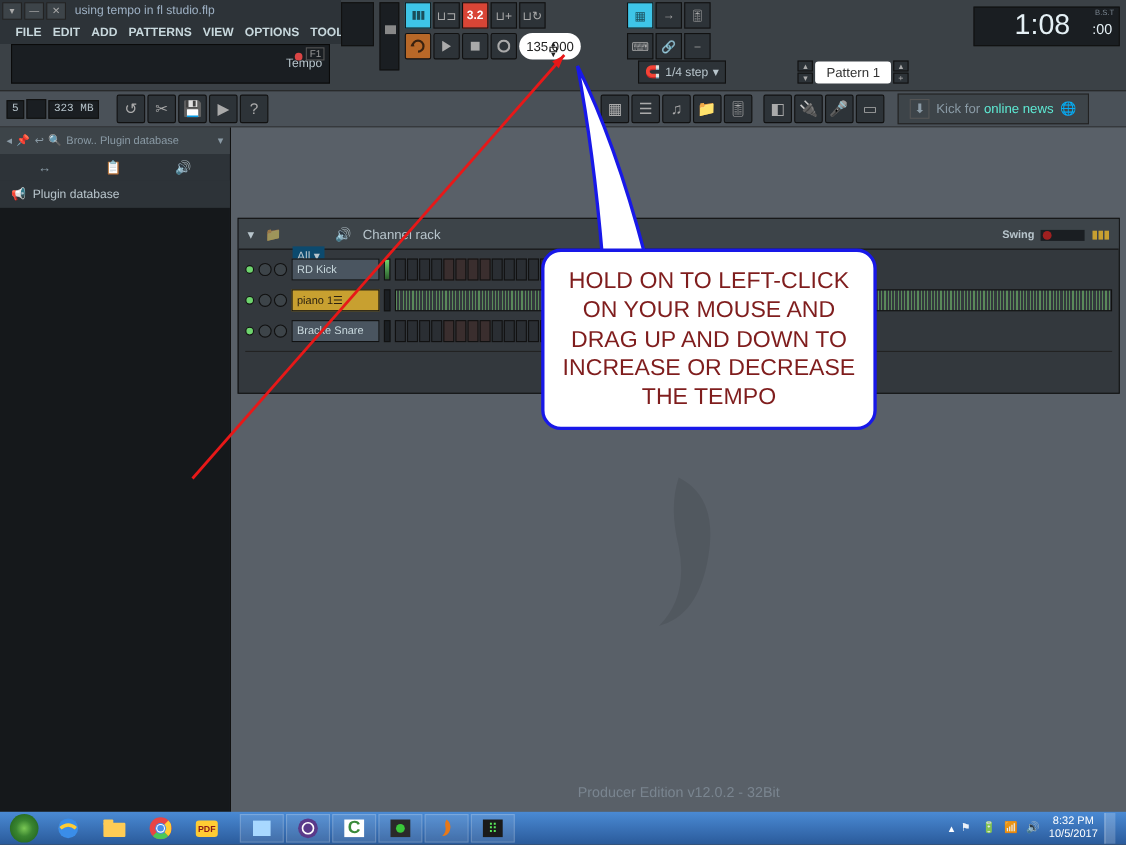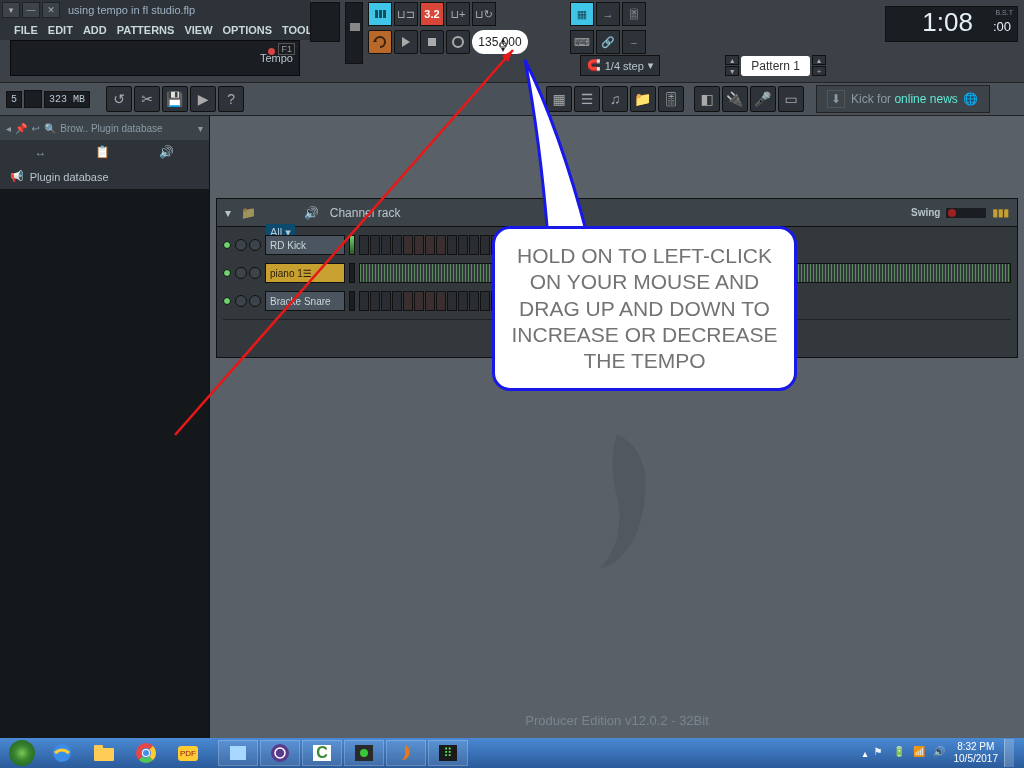--- a/index.html
+++ b/index.html
@@ -93,21 +93,21 @@
 .step.group2 { background: #3a2e2e; }
 .ch-pattern { flex: 1; height: 20px; background: linear-gradient(90deg, #3a5a3a 0%, #3a5a3a 100%); border: 1px solid #111; background-image: repeating-linear-gradient(90deg, #5a8a5a 0 1px, transparent 1px 3px); }
 .cr-add { height: 22px; display: flex; align-items: center; justify-content: center; color: #8a9aa5; margin-top: 6px; border-top: 1px solid #222; cursor: pointer; }
 
 
 .fl-logo { position: absolute; top: 290px; left: 50%; transform: translateX(-50%); width: 180px; height: 200px; opacity: 0.08; }
 .version-text { position: absolute; bottom: 10px; left: 50%; transform: translateX(-50%); color: #7a8590; font-size: 13px; }
 
 
 .callout { position: absolute; top: 226px; left: 492px; width: 305px; background: #fff; border: 3px solid #1818e8; border-radius: 18px; padding: 14px 10px; z-index: 100; }
-.callout-text { color: #737373; font-family: Arial; font-size: 21px; font-weight: normal; text-align: center; line-height: 1.25; }
+.callout-text { color: #7f1d1d; font-family: Arial; font-size: 21px; font-weight: normal; text-align: center; line-height: 1.25; }
 
 
 .arrow { position: absolute; z-index: 99; pointer-events: none; }
 
 
 .taskbar { position: absolute; bottom: 0; left: 0; right: 0; height: 30px; background: linear-gradient(#4a8ad4, #2a5a9a); display: flex; align-items: center; padding: 0 4px; gap: 2px; }
 .start-btn { width: 36px; height: 28px; display: flex; align-items: center; justify-content: center; }
 .start-orb { width: 26px; height: 26px; background: radial-gradient(circle, #7ac855 0%, #3a8530 40%, #1a5a18 100%); border-radius: 50%; position: relative; }
 .task-item { width: 40px; height: 26px; background: rgba(255,255,255,0.1); border: 1px solid rgba(255,255,255,0.2); display: flex; align-items: center; justify-content: center; cursor: pointer; }
 .tray { margin-left: auto; display: flex; align-items: center; gap: 6px; color: #fff; font-size: 10px; padding-right: 6px; }
@@ -458,21 +458,21 @@
       <svg width="22" height="22">
         <circle cx="11" cy="11" r="10" fill="#e84545"></circle>
         <circle cx="11" cy="11" r="10" fill="#4ac858" clip-path="polygon(50% 50%, 0 100%, 100% 100%)"></circle>
         <circle cx="11" cy="11" r="10" fill="#ffcc33" clip-path="polygon(50% 50%, 100% 0, 100% 100%)"></circle>
         <circle cx="11" cy="11" r="5" fill="#4a8de8"></circle>
         <circle cx="11" cy="11" r="4" fill="#fff"></circle>
         <circle cx="11" cy="11" r="3" fill="#4a8de8"></circle>
       </svg>
     </div>
   <div class="task-item" style="background:none;border:none;">
-      <div style="background:#ffcc33;color:#8a1818;font-size:8px;font-weight:normal;padding:3px 2px;border-radius:3px;">PDF</div>
+      <div style="background:#ffcc33;color:#8a1818;font-size:8px;font-weight:bold;padding:3px 2px;border-radius:3px;">PDF</div>
     </div>
   <div style="width:6px;"></div>
   <div class="task-item">
       <div style="width:16px;height:14px;background:#a8d8ff;"></div>
     </div>
   <div class="task-item">
       <svg width="20" height="20">
         <circle cx="10" cy="10" r="9" fill="#5a3a8a"></circle>
         <circle cx="10" cy="10" r="5" fill="none" stroke="#fff" stroke-width="1.5"></circle>
       </svg>

